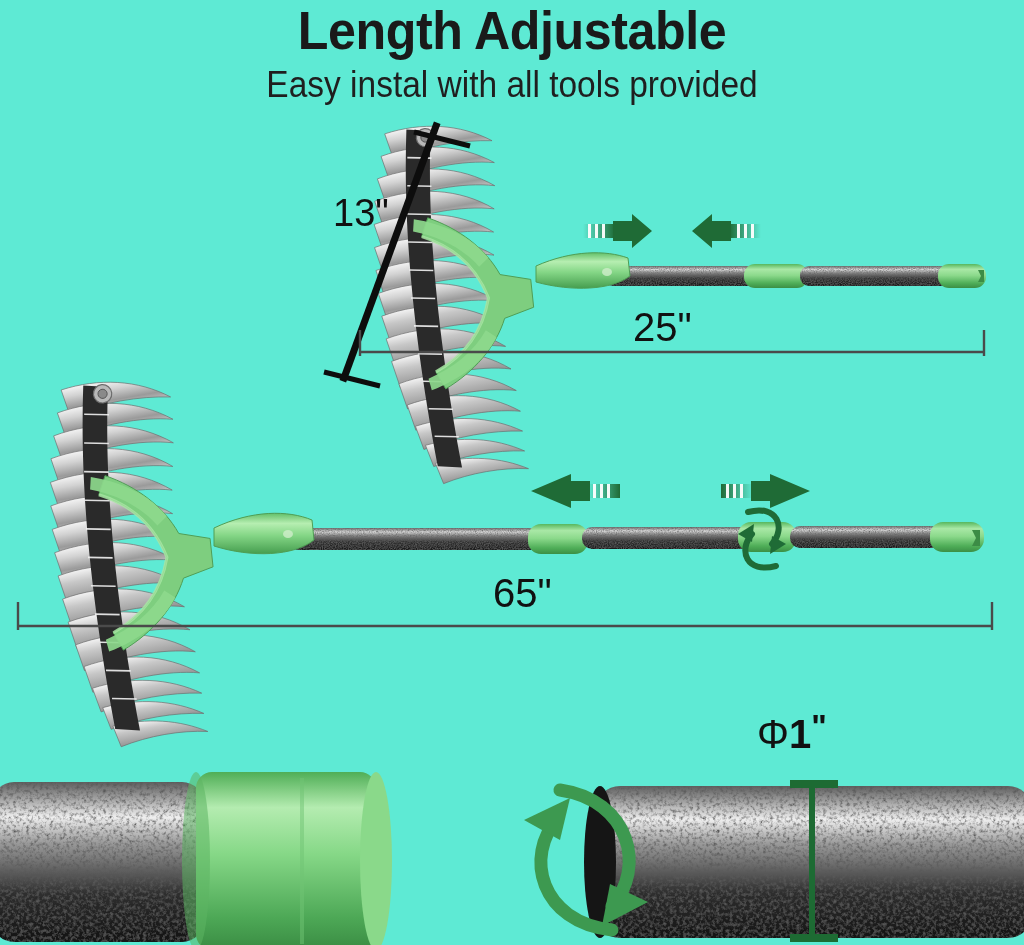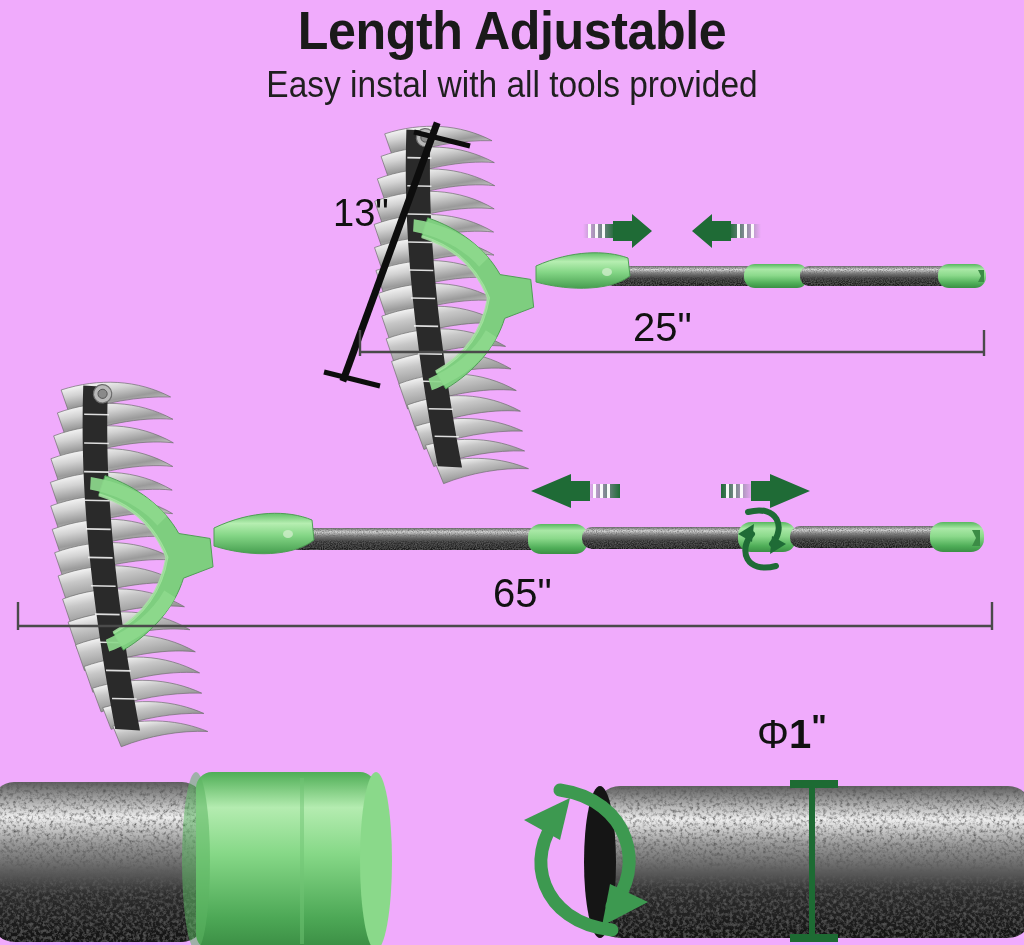--- a/index.html
+++ b/index.html
@@ -4,21 +4,21 @@
 <title>Length Adjustable Rake Infographic</title>
 <style>
   html,body{margin:0;padding:0;background:#ffffff;}
   body{
     width:1024px;height:945px;
     font-family:"Liberation Sans","DejaVu Sans",sans-serif;
     color:#111;
     overflow:hidden;
     position:relative;
   }
-  #stage{position:relative;width:1024px;height:945px;background:#f0abfc;overflow:hidden;}
+  #stage{position:relative;width:1024px;height:945px;background:#5eead4;overflow:hidden;}
 
   
   .title{
     position:absolute;left:0;top:2px;width:1024px;text-align:center;
     font-size:54px;font-weight:bold;letter-spacing:-0.5px;
     color:#1a1a1a;line-height:1.04;
     transform:scaleX(0.93);transform-origin:50% 50%;
   }
   .subtitle{
     position:absolute;left:0;top:66px;width:1024px;text-align:center;

